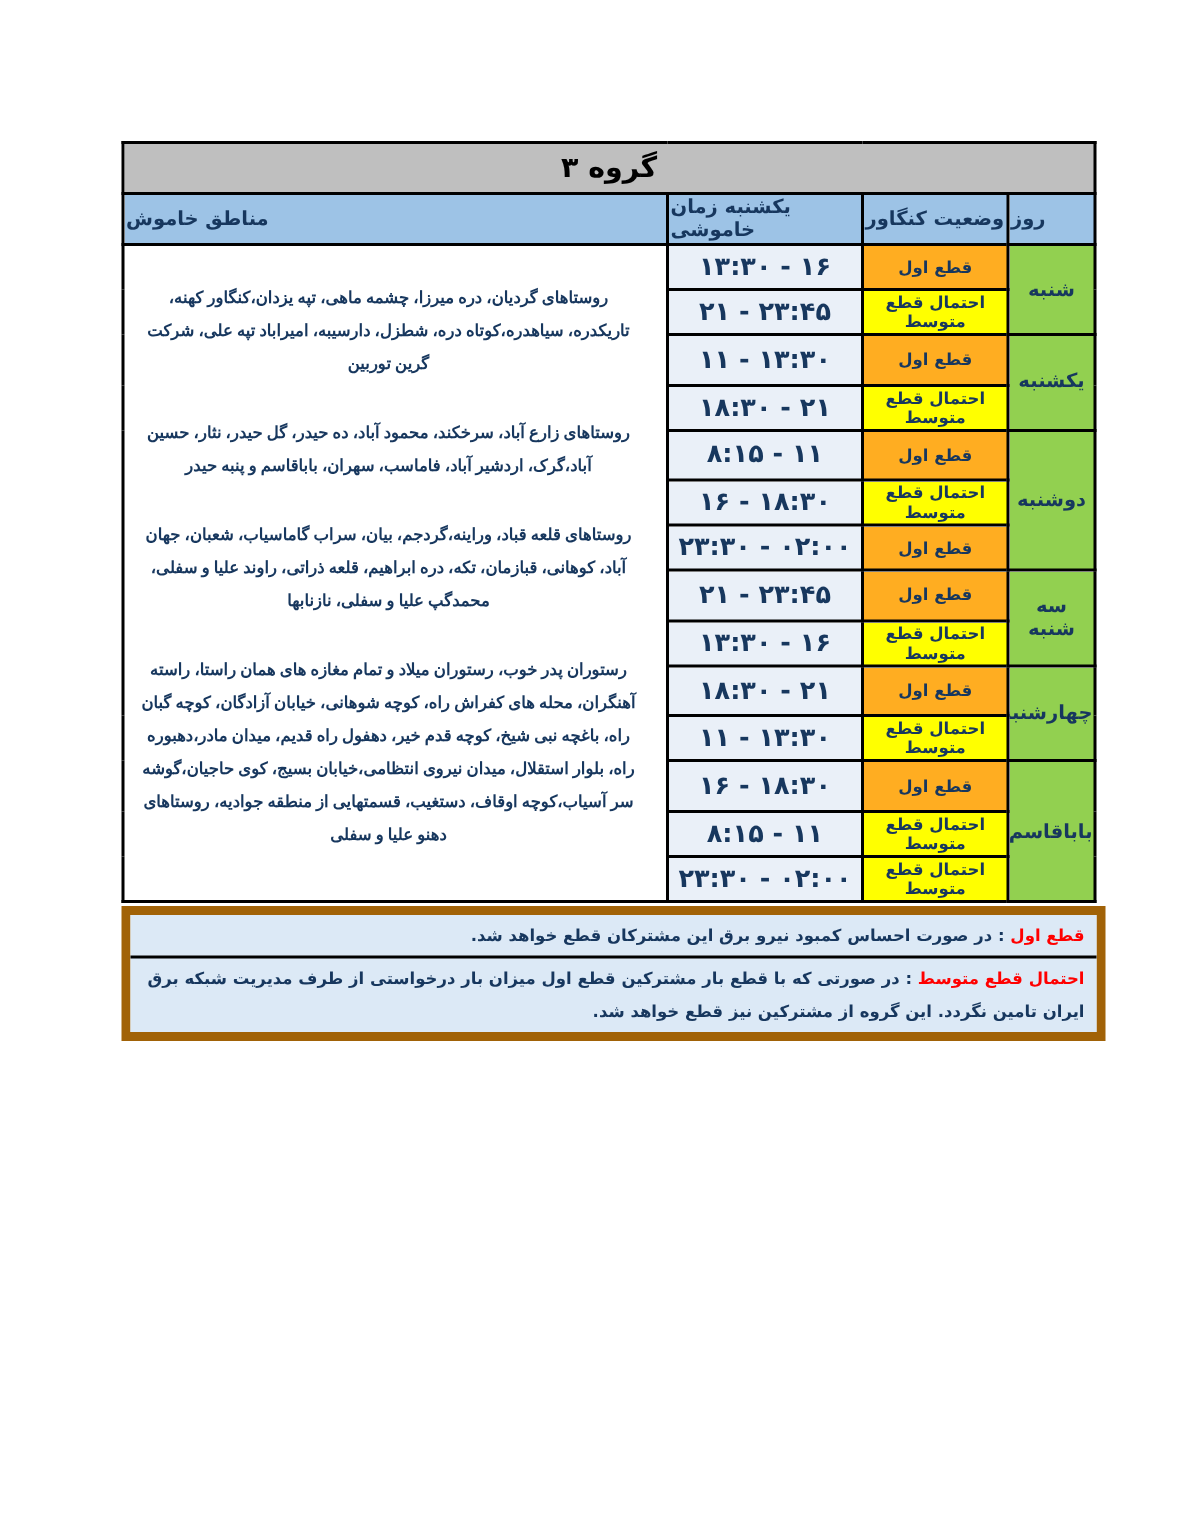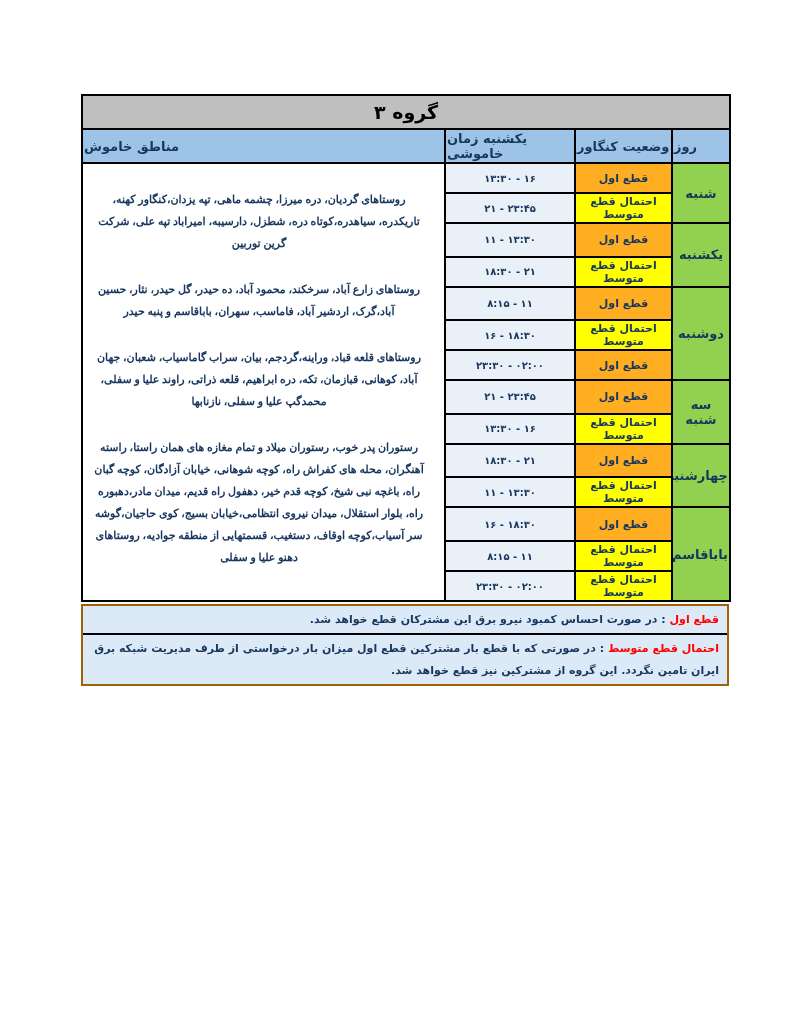--- a/index.html
+++ b/index.html
@@ -25,28 +25,28 @@
     font-weight:bold;font-size:13px;color:#17375E;
   }
   .status{
     text-align:center;vertical-align:middle;
     font-weight:bold;font-size:11px;color:#17375E;
   }
   .status.first{background:#FFAD21;}
   .status.medium{background:#FFFF00;}
   .time{
     background:#EAF0F8;direction:ltr;text-align:center;vertical-align:middle;
-    font-weight:bold;font-size:10px;color:#17375E;letter-spacing:1px;
+    font-weight:bold;font-size:17px;color:#17375E;letter-spacing:1px;
   }
   .areas{background:#ffffff;vertical-align:top;padding:24px 19px 8px 10px;font-family:Liberation Serif, serif;}
   .areas p{
     margin:0 0 24px 0;text-align:center;direction:rtl;
     font-size:11px;font-weight:bold;color:#17375E;line-height:2.0;
   }
-  .notes{width:644px;border:2px solid #a16207;margin-top:2px;}
+  .notes{width:644px;border:6px solid #a16207;margin-top:2px;}
   .note{
     background:#DCE9F6;direction:rtl;text-align:right;
     font-size:11px;font-weight:bold;color:#17375E;
     padding:3px 8px;line-height:1.95;
   }
   .note + .note{border-top:2px solid #000;padding-left:11px;}
   .note .kw{color:#FF0000;}
 </style>
 </head>
 <body>

